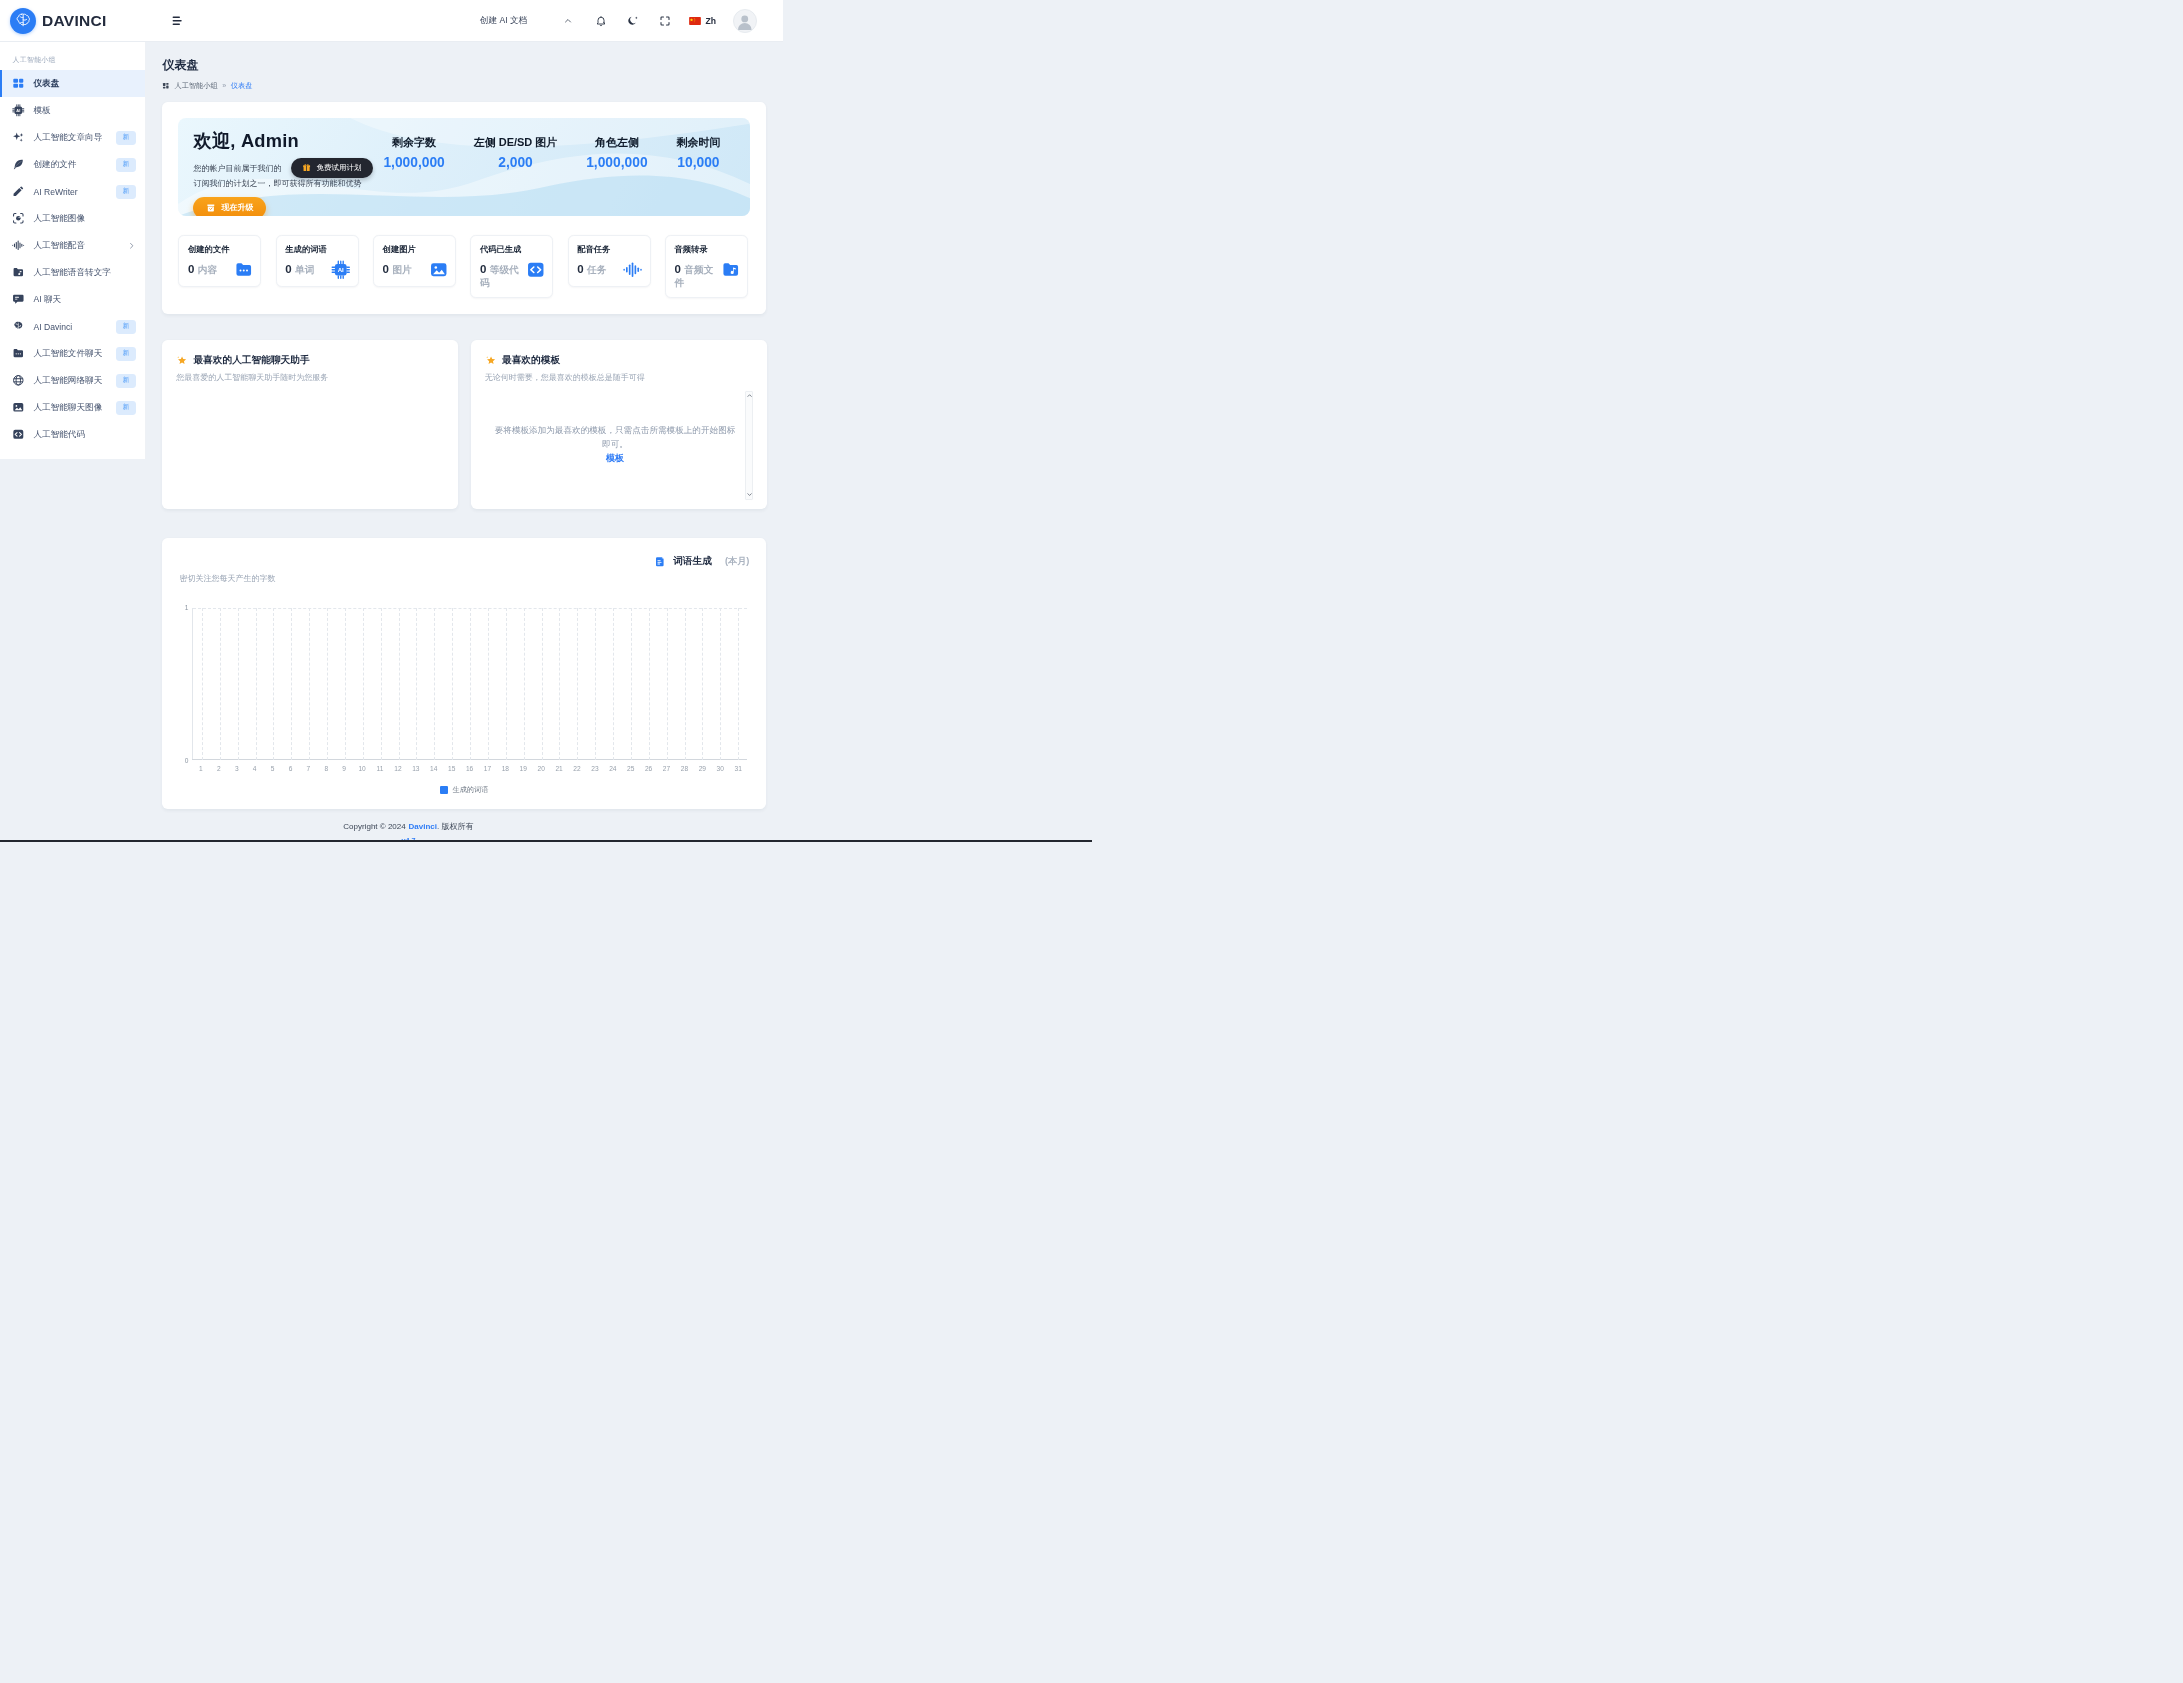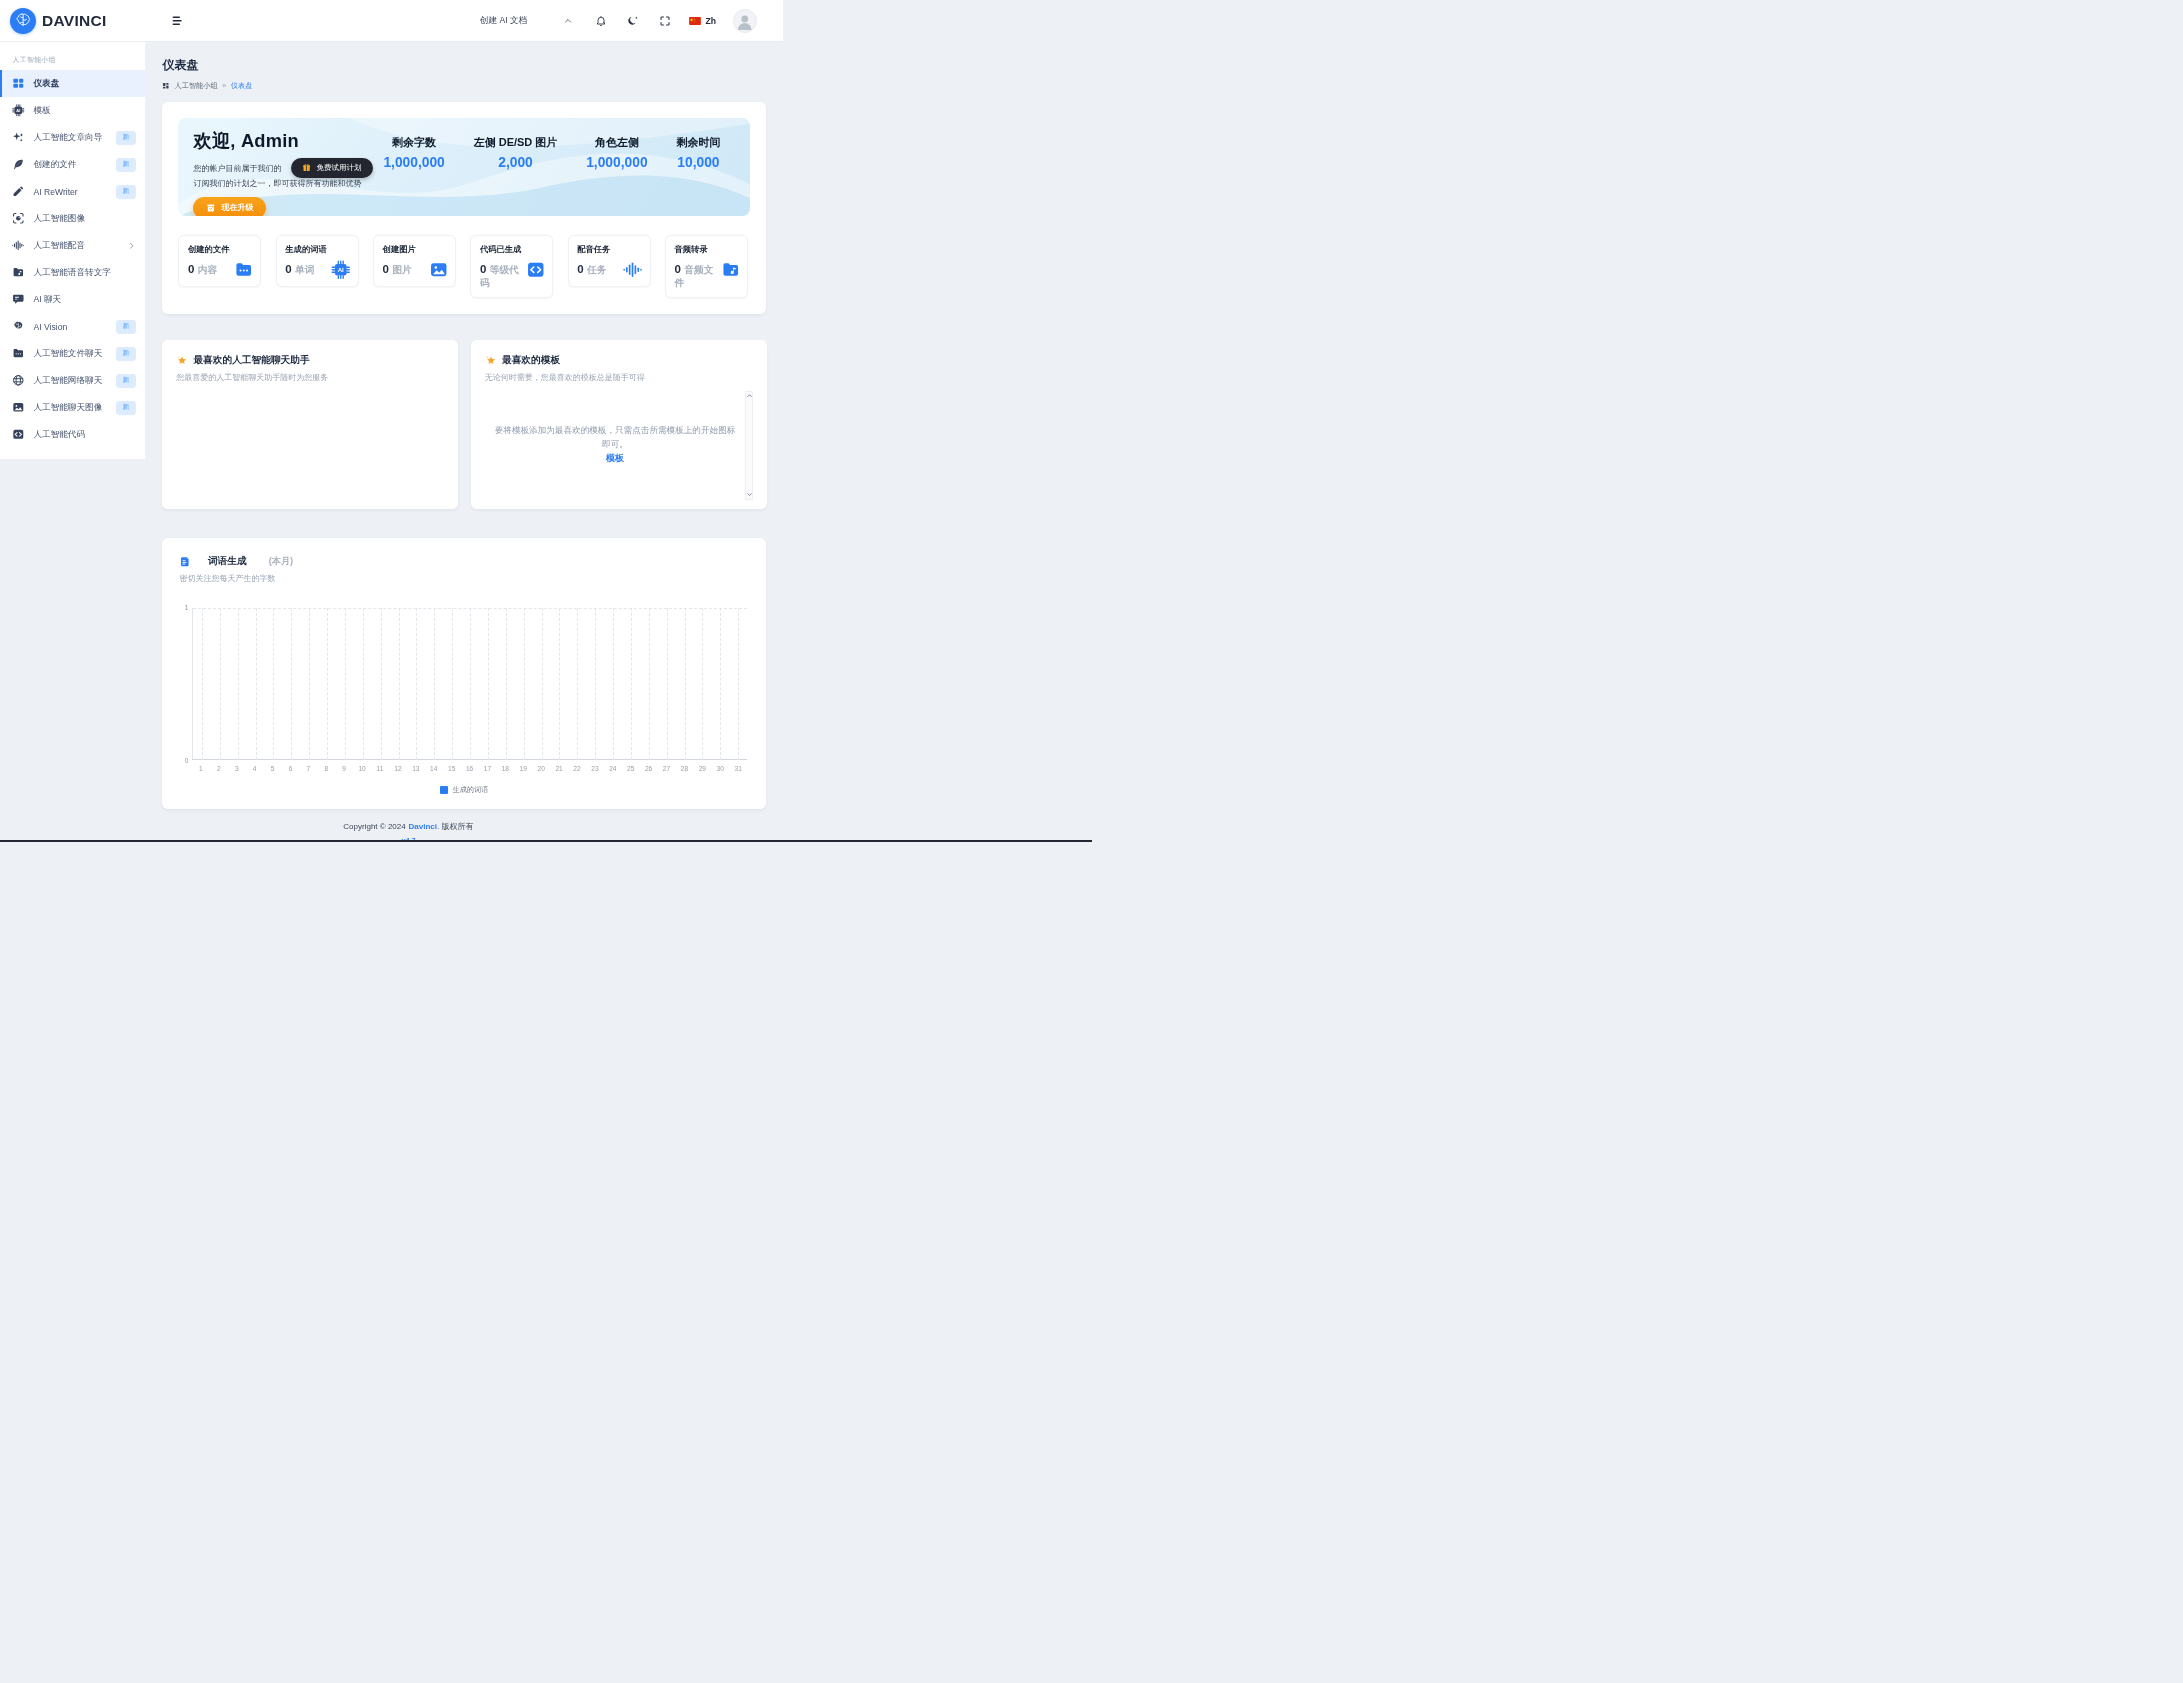--- a/index.html
+++ b/index.html
@@ -149,21 +149,21 @@
     position:absolute; right:0; top:0; bottom:0; width:8px;
     background:#fafbfc; border:0.6px solid #eceff2; border-radius:1.1px;
     display:flex; flex-direction:column; justify-content:space-between; align-items:center;
     padding:1.7px 0;
   }
   .vscroll .arr { color:#4a5260; }
   .vscroll .arr svg { width:5.2px; height:5.2px; }
 
   
   .chartcard { width:604px; margin-top:29px; padding:17px 17px 13.8px 17px; }
-  .ct-row { display:flex; align-items:center; gap:17px; }
+  .ct-row { display:flex; align-items:center; gap:8px;justify-content:flex-end; }
   .ct-row svg { width:11.5px; height:11.5px; }
   .ct-title { font-size:9.7px; font-weight:bold; color:#1e2a40; }
   .ct-suffix { font-size:9.2px; font-weight:bold; color:#aab3c0; margin-left:5px; }
   .ct-sub { margin-top:4.6px; font-size:8px; color:#9aa5b5; }
   .plot {
     position:relative; margin:24px 2.3px 0 12.6px; height:152px;
     border-left:0.6px solid #e2e6eb;
   }
   .plot .topline { position:absolute; left:0; right:0; top:0; border-top:1.1px dashed #e3e7ec; }
   .plot .baseline { position:absolute; left:-0.6px; right:0; bottom:0; border-bottom:1.7px solid #d2d7dd; }
@@ -365,21 +365,21 @@
             <svg viewBox="0 0 24 24" fill="currentColor">
               <path d="M9.8 3.2c-2 0-3.4 1.5-3.2 3.2-1.4.4-2.4 1.6-2.2 3 .1 1.2 1 2.1 2.1 2.4-.3 1.5.7 2.9 2.2 3.2.8 1.5 2.6 2 4 1 1.8.8 3.7 0 4.4-1.6 1.4-.4 2.3-1.8 2-3.2 1-1.1.8-2.8-.3-3.7-.1-1.5-1.3-2.6-2.8-2.6-.6-1.2-2-1.7-3.4-1.3-.8-.5-2-.5-2.8-.4z"></path>
               <g stroke="#fff" stroke-width="1.1" fill="none">
                 <path d="M12 5v13M12 8.5c-1.2.5-2.5.2-3.3-.6M12 12c1.5.6 3 .4 4.2-.5M12 15.3c-1.1-.5-2.5-.3-3.5.5"></path>
               </g>
               <circle cx="8" cy="7.5" r="1" fill="#fff"></circle>
               <circle cx="16.2" cy="11" r="1" fill="#fff"></circle>
               <circle cx="8.2" cy="16" r="1" fill="#fff"></circle>
             </svg>
           </span>
-          <span class="slabel">AI Vision</span>
+          <span class="slabel">AI Davinci</span>
           <span class="sbadge">新</span>
         </div>
         <div class="sitem">
           <span class="sicon">
             <svg viewBox="0 0 24 24" fill="currentColor">
               <path d="M3 6A2 2 0 015 4h4.2l2 2.2H19a2 2 0 012 2V17a2.5 2.5 0 01-2.5 2.5h-13A2.5 2.5 0 013 17z"></path>
               <circle cx="8" cy="13" r="1.2" fill="#fff"></circle>
               <circle cx="12" cy="13" r="1.2" fill="#fff"></circle>
               <circle cx="16" cy="13" r="1.2" fill="#fff"></circle>
             </svg>

